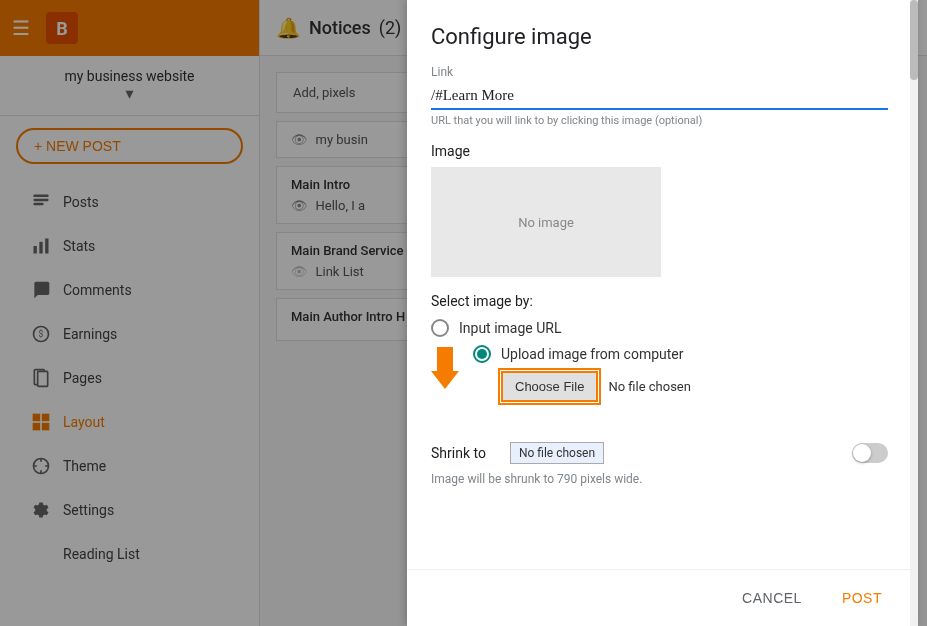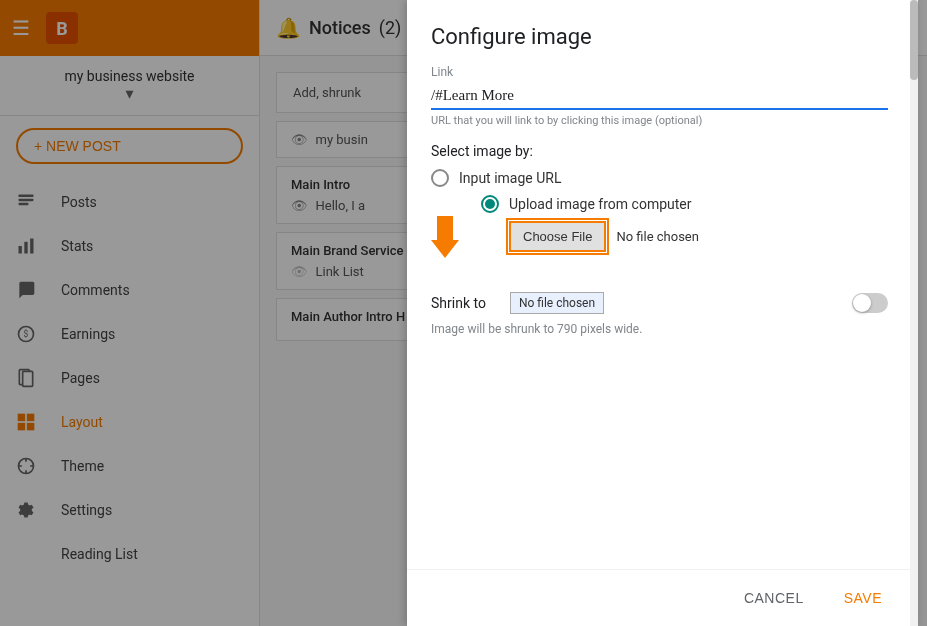--- a/index.html
+++ b/index.html
@@ -57,22 +57,22 @@
       display: flex;
       align-items: center;
       gap: 6px;
       width: calc(100% - 32px);
     }
 
     .nav-items { flex: 1; padding: 4px 0; }
     .nav-item {
       display: flex;
       align-items: center;
-      padding: 12px 16px;
-      gap: 25px;
+      padding: 12px 31px;
+      gap: 12px;
       cursor: pointer;
       color: #444;
       font-size: 14px;
     }
     .nav-item.active { color: #f57c00; }
     .nav-item .nav-icon { width: 20px; height: 20px; display: flex; align-items: center; justify-content: center; }
 
     
     .main-area {
       position: absolute;
@@ -450,21 +450,21 @@
 </div>
 
 <div class="main-area">
   <div class="main-header">
     <span class="notices-bell">🔔</span>
     <span class="notices-text">Notices</span>
     <span class="notices-count">(2)</span>
   </div>
   <div class="main-content">
     <div class="add-remove-bar">
-      <span>Add, shrunk</span>
+      <span>Add, pixels</span>
     </div>
 
     <div class="widget-card">
       <div class="widget-preview">
         <span class="preview-eye">👁</span>
         <span>my busin</span>
       </div>
     </div>
 
     <div class="widget-card">
@@ -499,30 +499,36 @@
   <h2 class="modal-title">Configure image</h2>
 
   <div class="modal-body">
 
     <div class="form-group">
       <label class="form-label">Link</label>
       <input class="form-input" type="text" value="/#Learn More" style="">
       <div class="form-hint">URL that you will link to by clicking this image (optional)</div>
     </div>
 
+    <div class="form-group">
+      <span class="image-label">Image</span>
+      <div class="image-placeholder">
+        <span class="image-placeholder-text">No image</span>
+      </div>
+    </div>
 
     <div class="form-group">
       <div class="select-image-by">Select image by:</div>
 
       <div class="radio-option">
         <div class="radio-circle"></div>
         <span>Input image URL</span>
       </div>
 
-      <div style="display:flex; align-items:center; gap:18px;">
+      <div style="display:flex; align-items:flex-start; gap:10px;">
 
         <div style="display:flex; flex-direction:column; align-items:center; margin-top:2px; margin-right:4px;">
           <div style="width:16px; height:24px; background:#f57c00;"></div>
           <div style="width:0; height:0; border-left:14px solid transparent; border-right:14px solid transparent; border-top:18px solid #f57c00;"></div>
         </div>
         <div>
           <div class="radio-option">
             <div class="radio-circle checked"></div>
             <span>Upload image from computer</span>
           </div>
@@ -540,15 +546,15 @@
       <span class="shrink-value-box">No file chosen</span>
       <div class="toggle">
         <div class="toggle-thumb"></div>
       </div>
     </div>
     <div class="shrink-hint">Image will be shrunk to 790 pixels wide.</div>
   </div>
 
   <div class="modal-footer">
     <button class="cancel-btn">CANCEL</button>
-    <button class="save-btn">SAVE</button>
+    <button class="save-btn">POST</button>
   </div>
 </div>
 
 </body></html>

